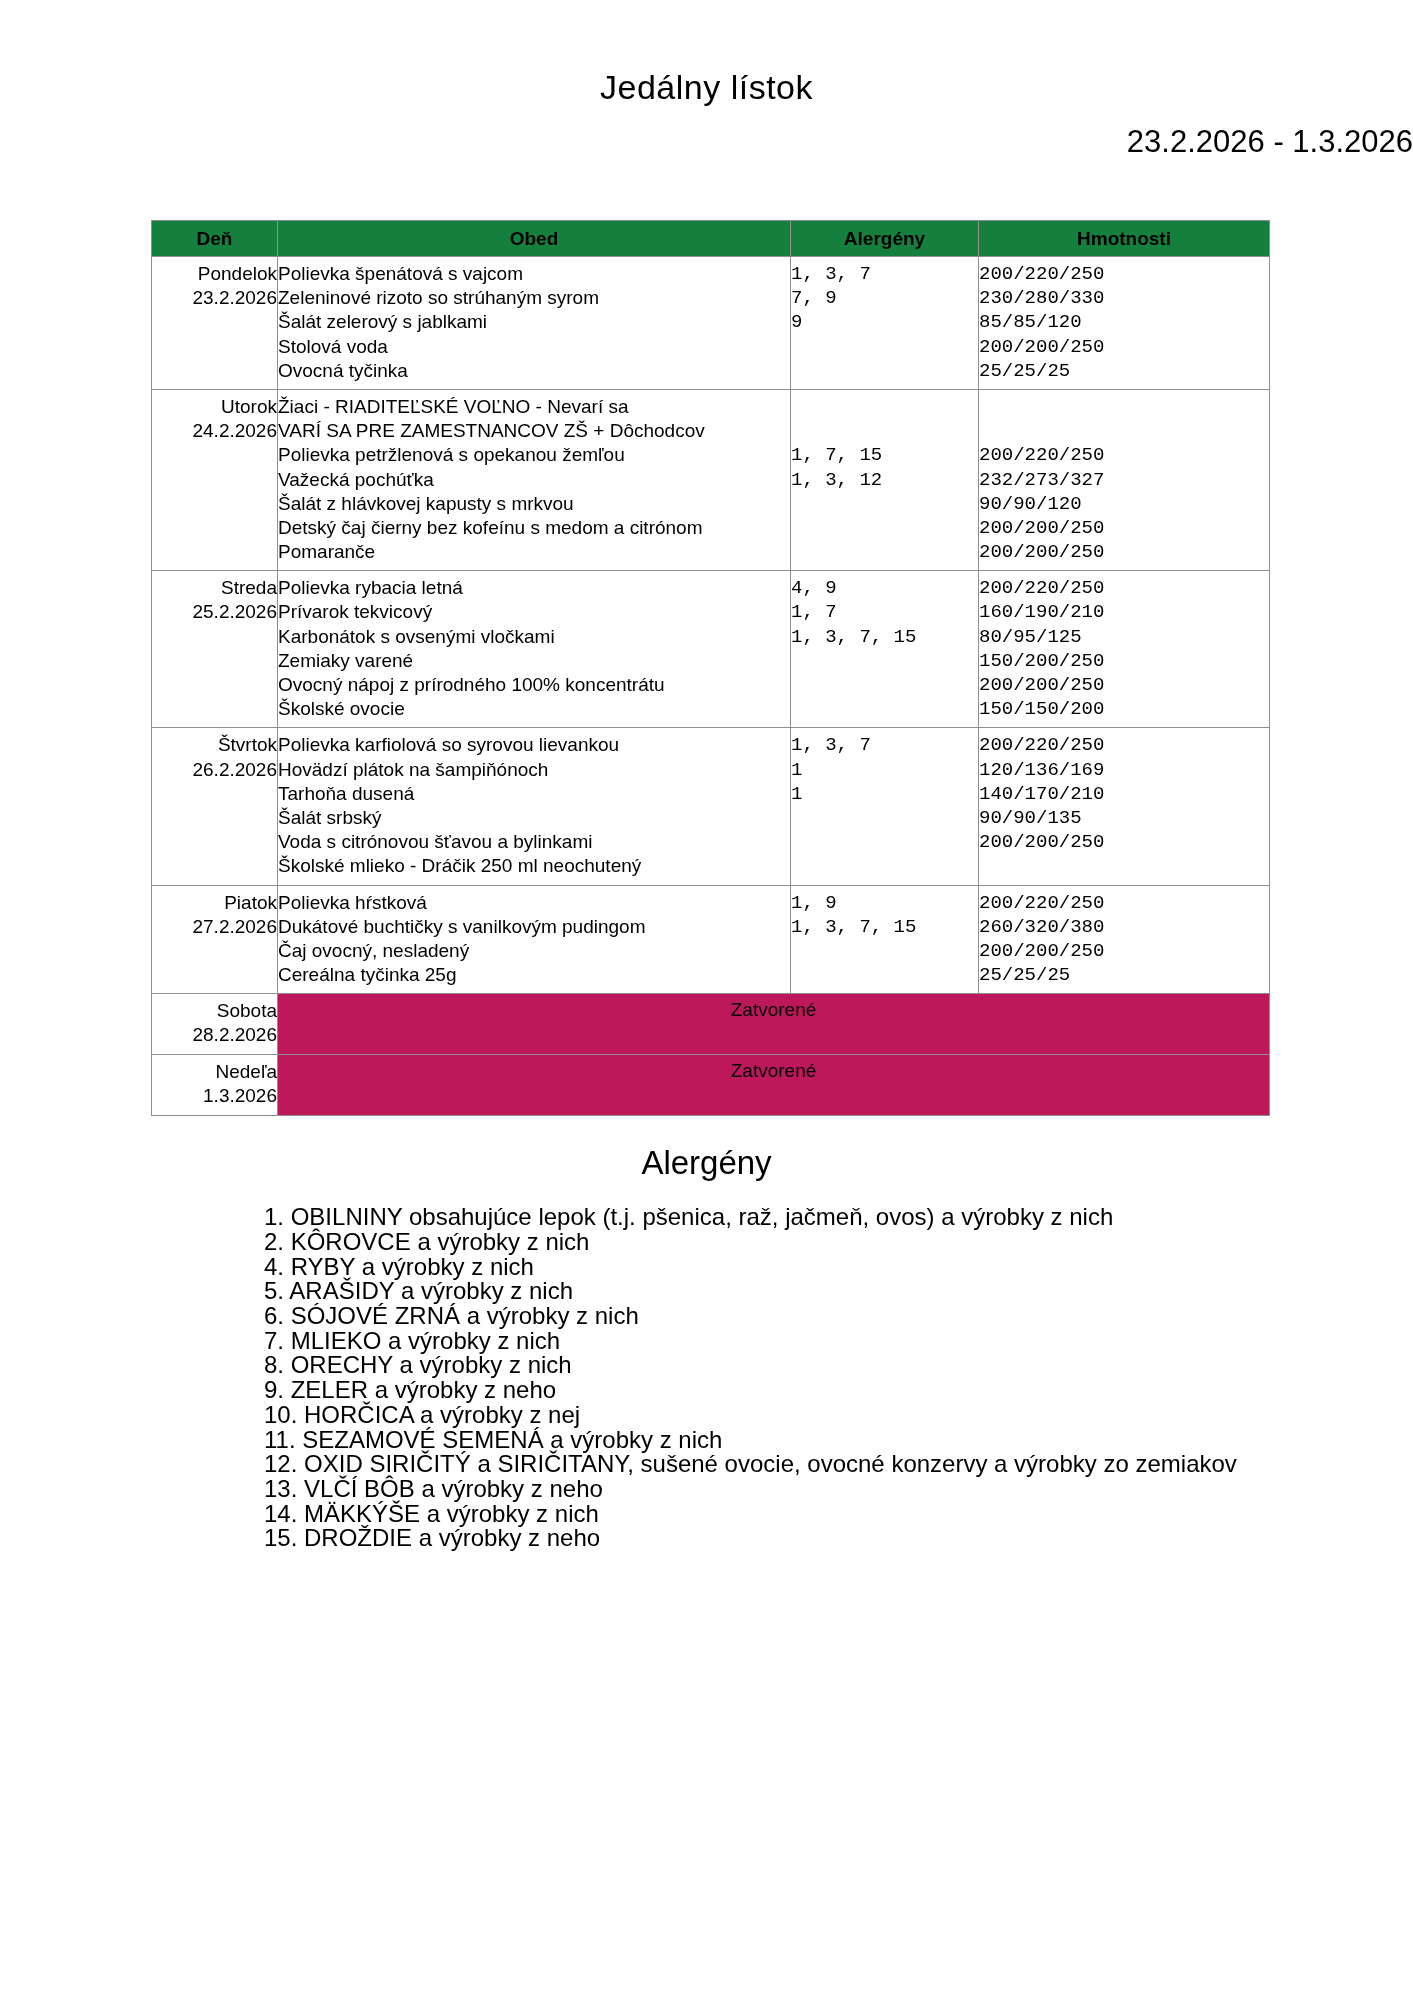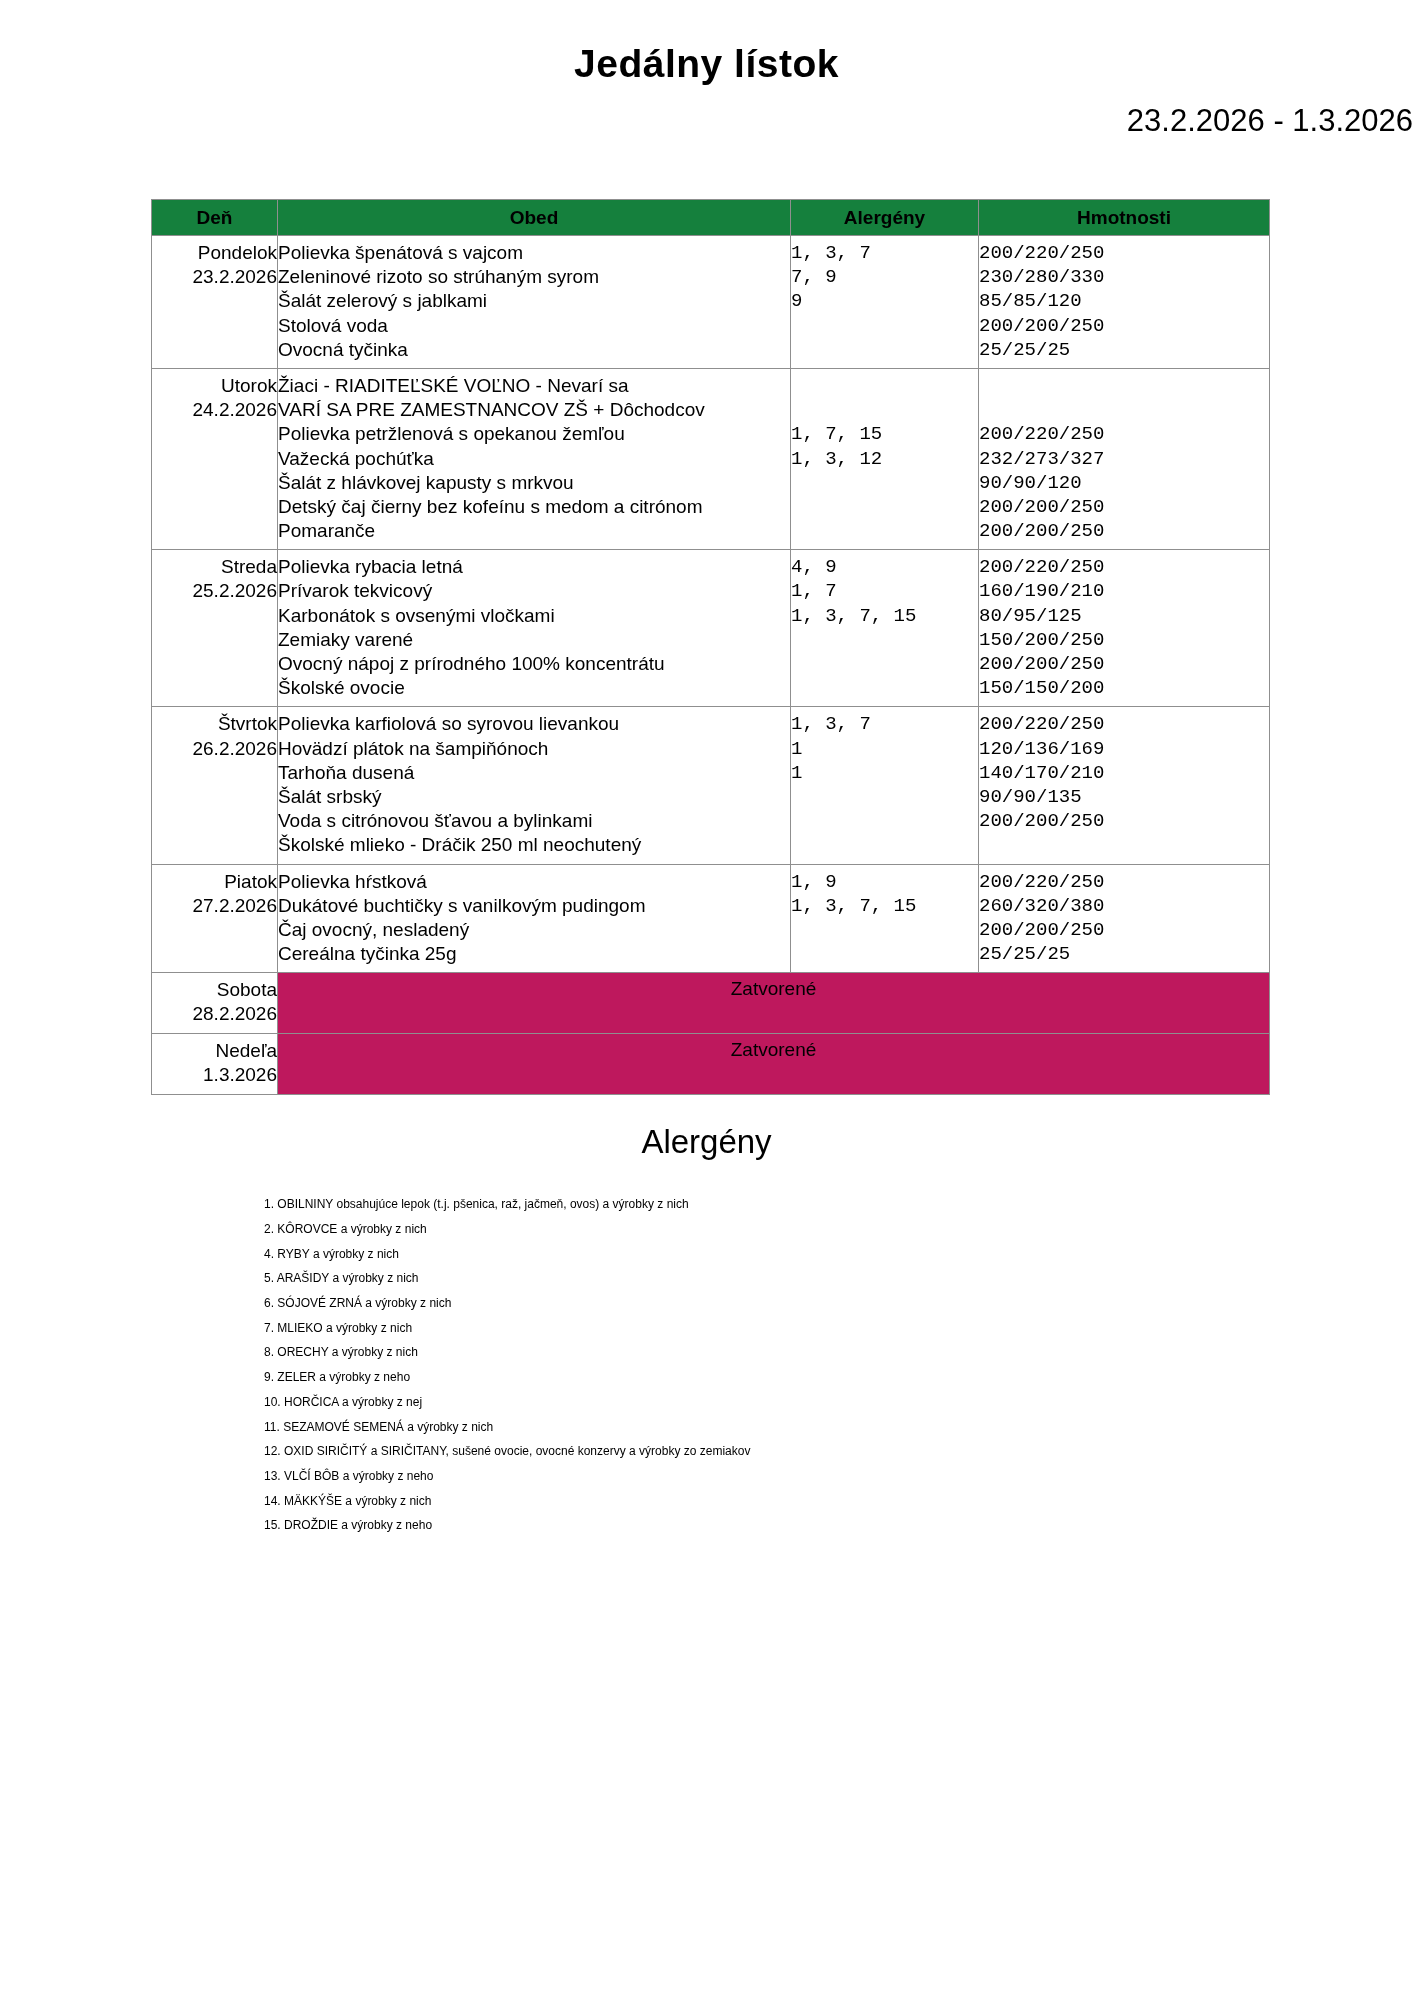--- a/index.html
+++ b/index.html
@@ -5,24 +5,24 @@
   * { box-sizing: border-box; margin: 0; padding: 0; }
   html, body { background: #ffffff; }
   body {
     width: 1413px;
     height: 2000px;
     font-family: "Liberation Sans", sans-serif;
     color: #000000;
     position: relative;
   }
   .page-title {
-    padding-top: 42px;
-    text-align: center;
-    font-size: 39px;
-    font-weight: 700;
+    padding-top: 68px;
+    text-align: center;
+    font-size: 34px;
+    font-weight: 400;
     letter-spacing: 0.5px;
   }
   .date-range {
     margin-top: 17px;
     text-align: right;
     font-size: 31px;
     font-weight: 400;
   }
   .table-wrap {
     margin: 60px 0 0 151px;
@@ -67,22 +67,22 @@
     padding: 0;
     font-size: 19px;
   }
   .allergens-heading {
     margin-top: 28px;
     text-align: center;
     font-size: 33px;
     font-weight: 400;
   }
   .allergens-list {
-    margin: 31px 0 0 264px;
-    font-size: 12px;
+    margin: 23px 0 0 264px;
+    font-size: 24px;
   }
   .allergen-item {
     line-height: 24.7px;
     white-space: nowrap;
   }
 </style>
 </head>
 <body>
 
 <h1 class="page-title">Jedálny lístok</h1>

